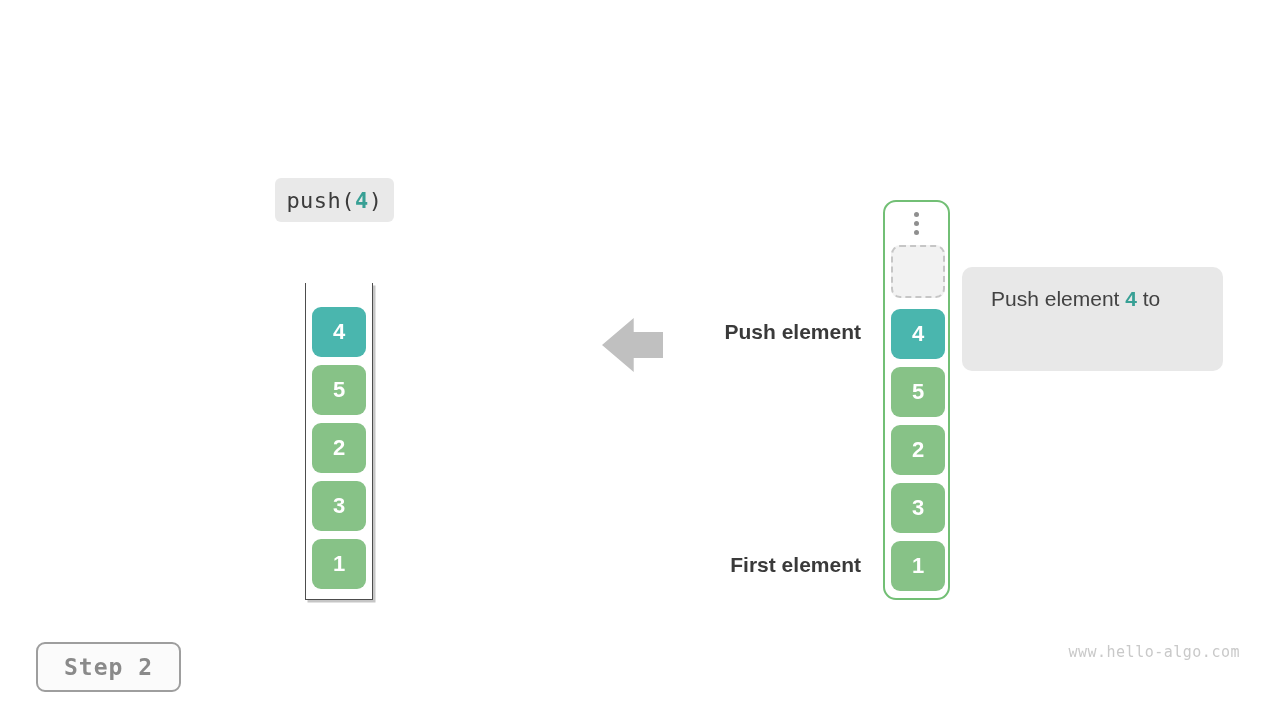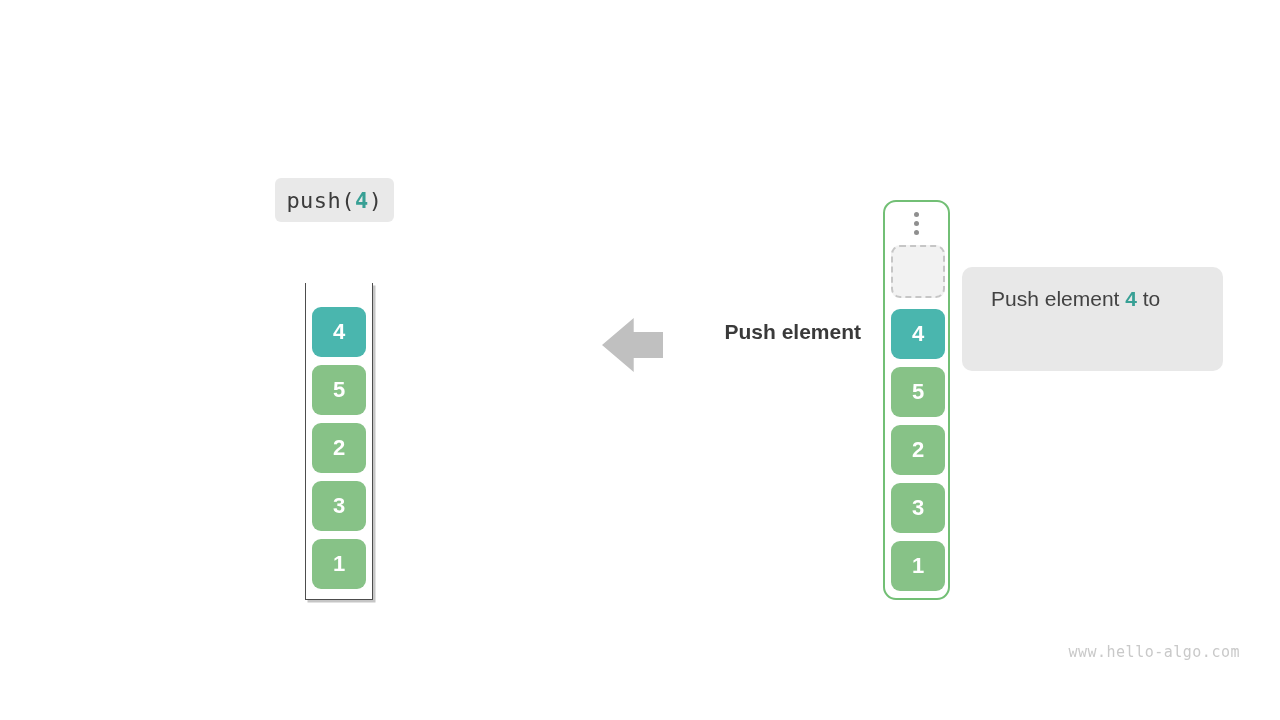--- a/index.html
+++ b/index.html
@@ -111,35 +111,37 @@
     <div class="cell teal r0">4</div>
     <div class="cell green r1">5</div>
     <div class="cell green r2">2</div>
     <div class="cell green r3">3</div>
     <div class="cell green r4">1</div>
   </div>
 
   <div class="arrow-left"></div>
 
   <div class="label-strong last-el">Push element</div>
+  <div class="label-strong first-el">First element</div>
 
   <div class="right-array">
     <div class="ellipsis">
       <div class="dot"></div>
       <div class="dot"></div>
       <div class="dot"></div>
     </div>
     <div class="empty-slot"></div>
     <div class="cell teal q0">4</div>
     <div class="cell green q1">5</div>
     <div class="cell green q2">2</div>
     <div class="cell green q3">3</div>
     <div class="cell green q4">1</div>
   </div>
 
   <div class="tooltip">
     <span>Push element </span><span class="teal-text">4</span><span> to</span><br>
   </div>
 
+  <div class="step-badge mono">Step 2</div>
 
   <div class="watermark mono">www.hello-algo.com</div>
 
 </div>
 
 </body></html>

